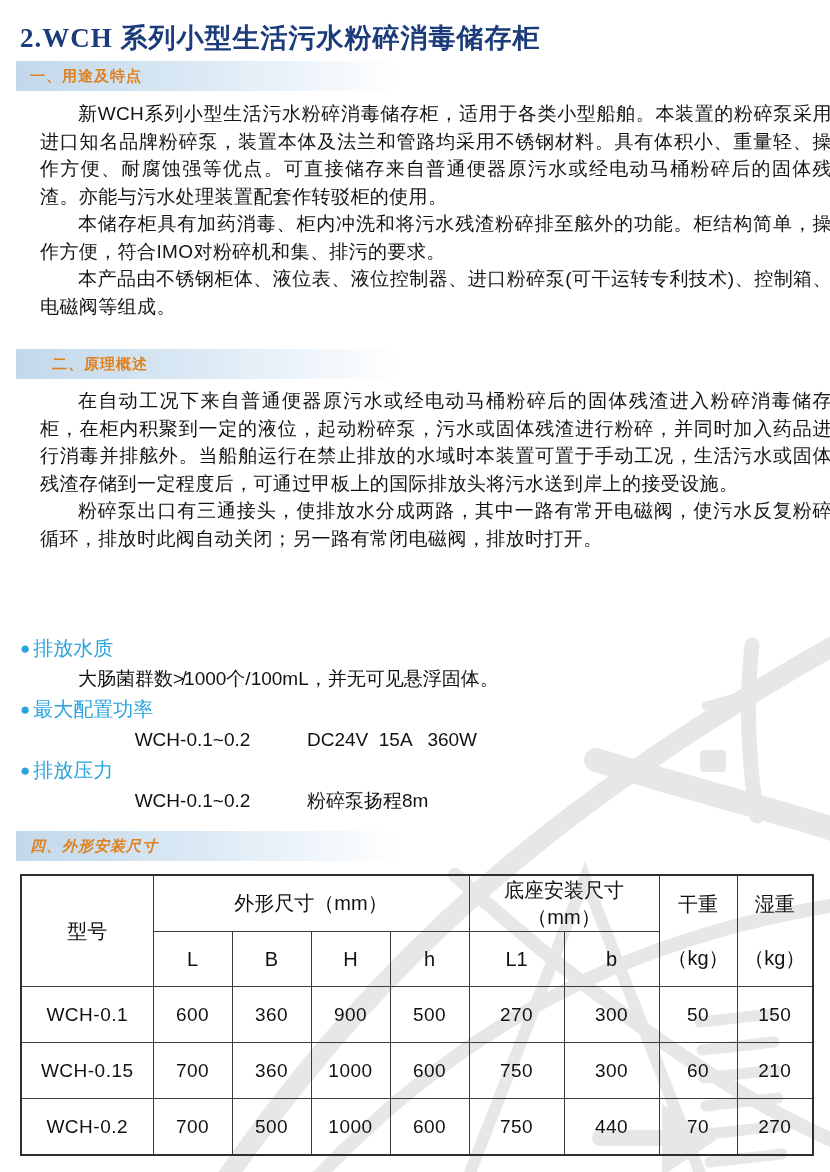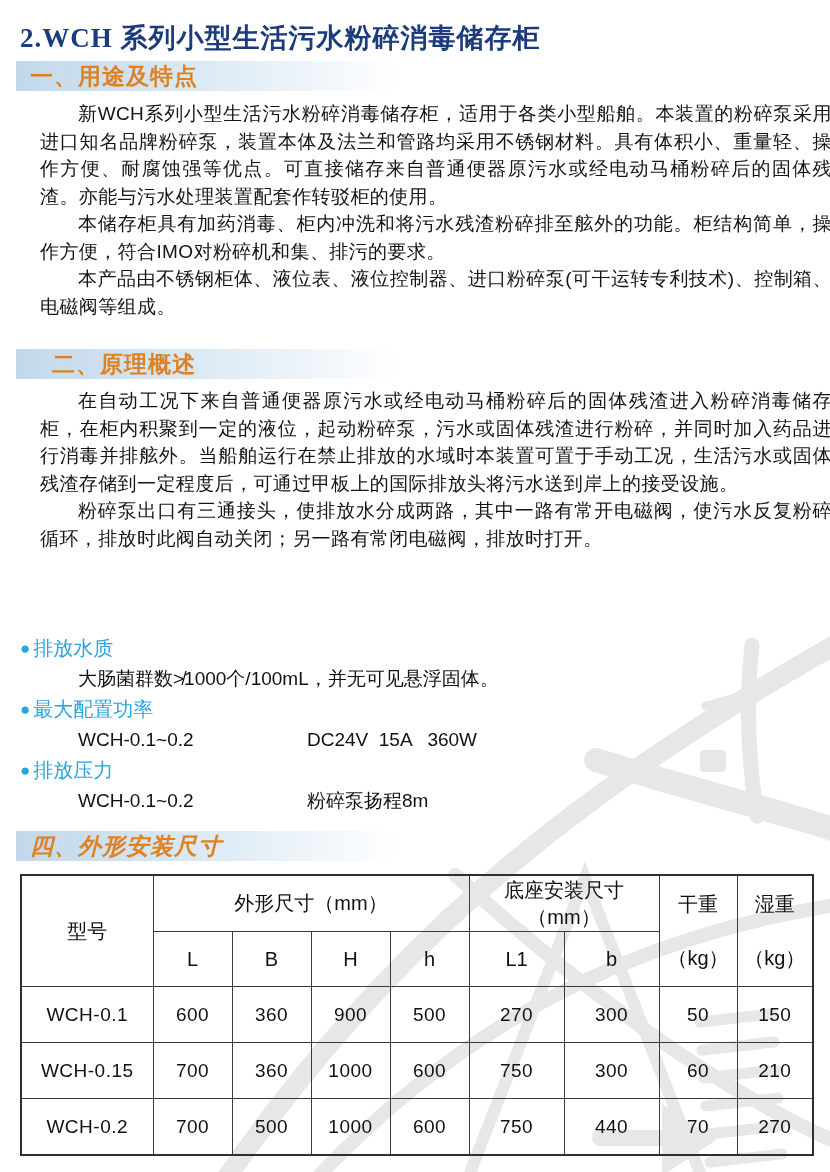--- a/index.html
+++ b/index.html
@@ -17,34 +17,34 @@
   .doc-title{
     position:absolute;left:20px;top:20px;width:790px;
     font-family:"Liberation Serif", serif;
     font-weight:bold;font-size:27px;letter-spacing:1px;
     color:#1b3b7a;
   }
   .band{
     position:absolute;left:16px;width:384px;height:30px;
     background:linear-gradient(90deg,#c2d8ea 0%,#d9e8f4 45%,rgba(255,255,255,0) 100%);
     line-height:30px;padding-left:14px;box-sizing:border-box;
-    color:#e08120;font-size:23px;font-weight:bold;letter-spacing:1px;
+    color:#e08120;font-size:15px;font-weight:bold;letter-spacing:1px;
   }
   .band1{top:61px;} .band2{top:349px;padding-left:36px;} .band3{top:597px;} .band4{top:831px;font-style:italic;}
 
   .textblock{position:absolute;left:20px;width:792px;font-size:19px;line-height:27.5px;
     text-align:justify;letter-spacing:0.4px;color:#141414;margin-left:20px;}
   .tb1{top:100px;} .tb2{top:387px;}
   .textblock p{margin:0;text-indent:2em;}
 
   .speclist{position:absolute;left:20px;top:633px;width:792px;font-size:19px;line-height:30px;}
   .spec-label{color:#29a4dd;font-size:20px;}
   .spec-label .bullet{font-size:17px;margin-right:3px;vertical-align:1px;}
   .spec-line{padding-left:58px;white-space:pre;color:#111111;}
-  .spec-left{display:inline-block;min-width:229px;}
+  .spec-left{display:inline-block;min-width:229px;text-align:center;}
 
   table.dims{
     position:absolute;left:20px;top:874px;width:792px;
     border-collapse:collapse;table-layout:fixed;
     font-size:19px;color:#111111;text-align:center;
     background:transparent;
   }
   table.dims td{border:1px solid #3a3a3a;padding:0;}
   table.dims{border:2px solid #2e2e2e;}
   tr.h1 td{height:55px;font-size:20px;}

